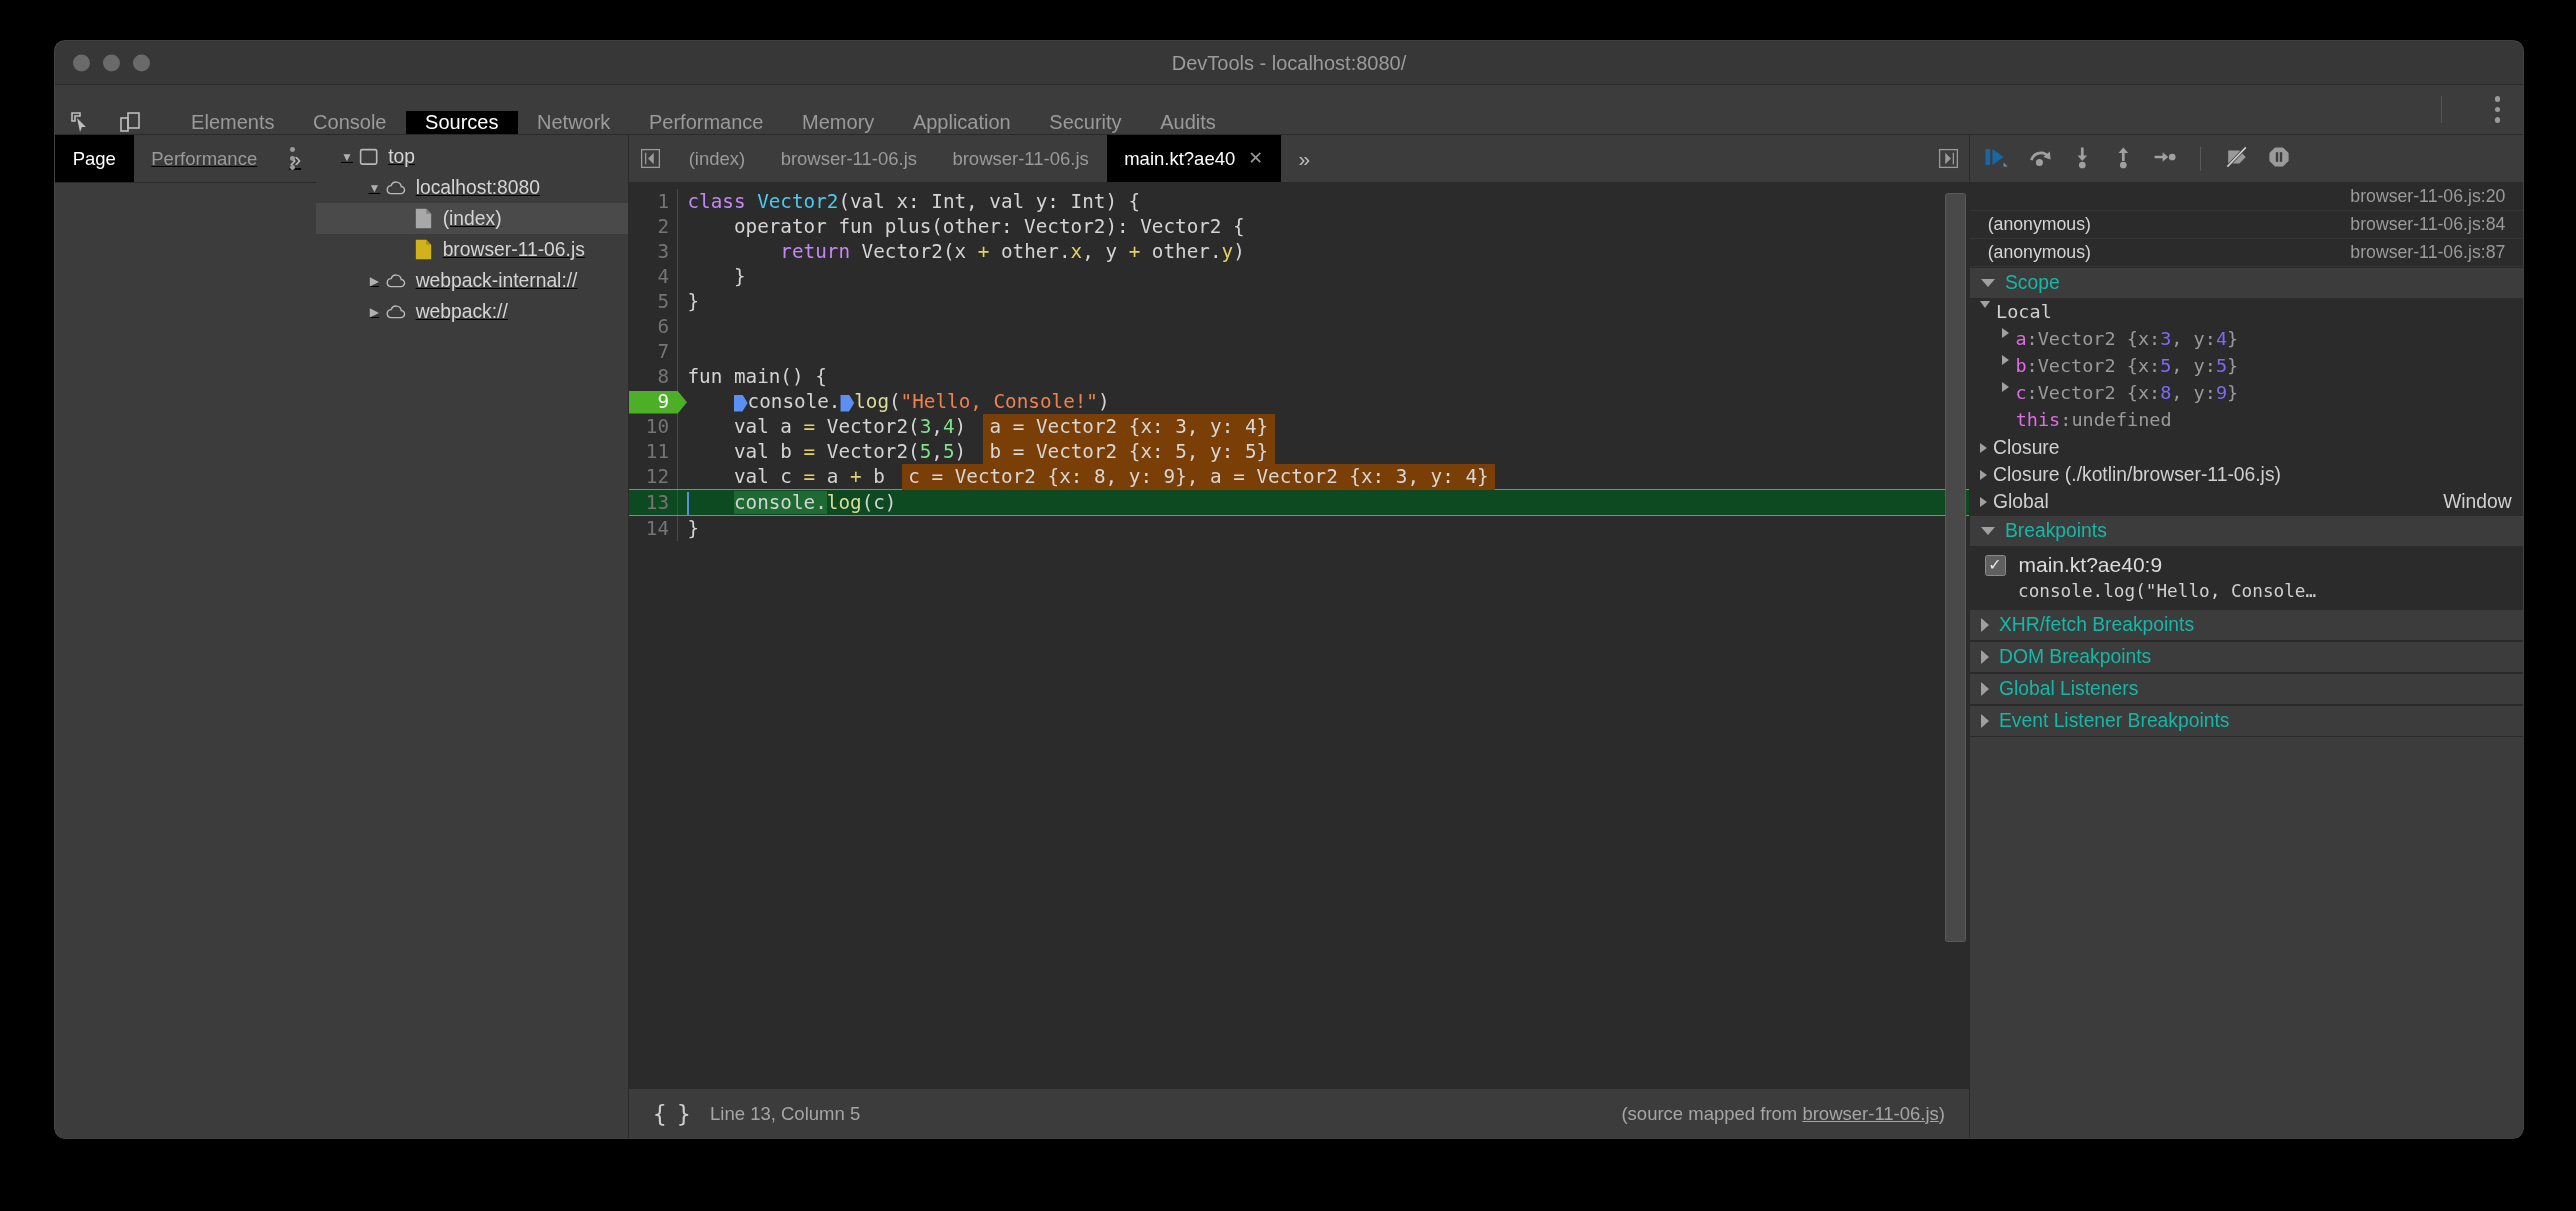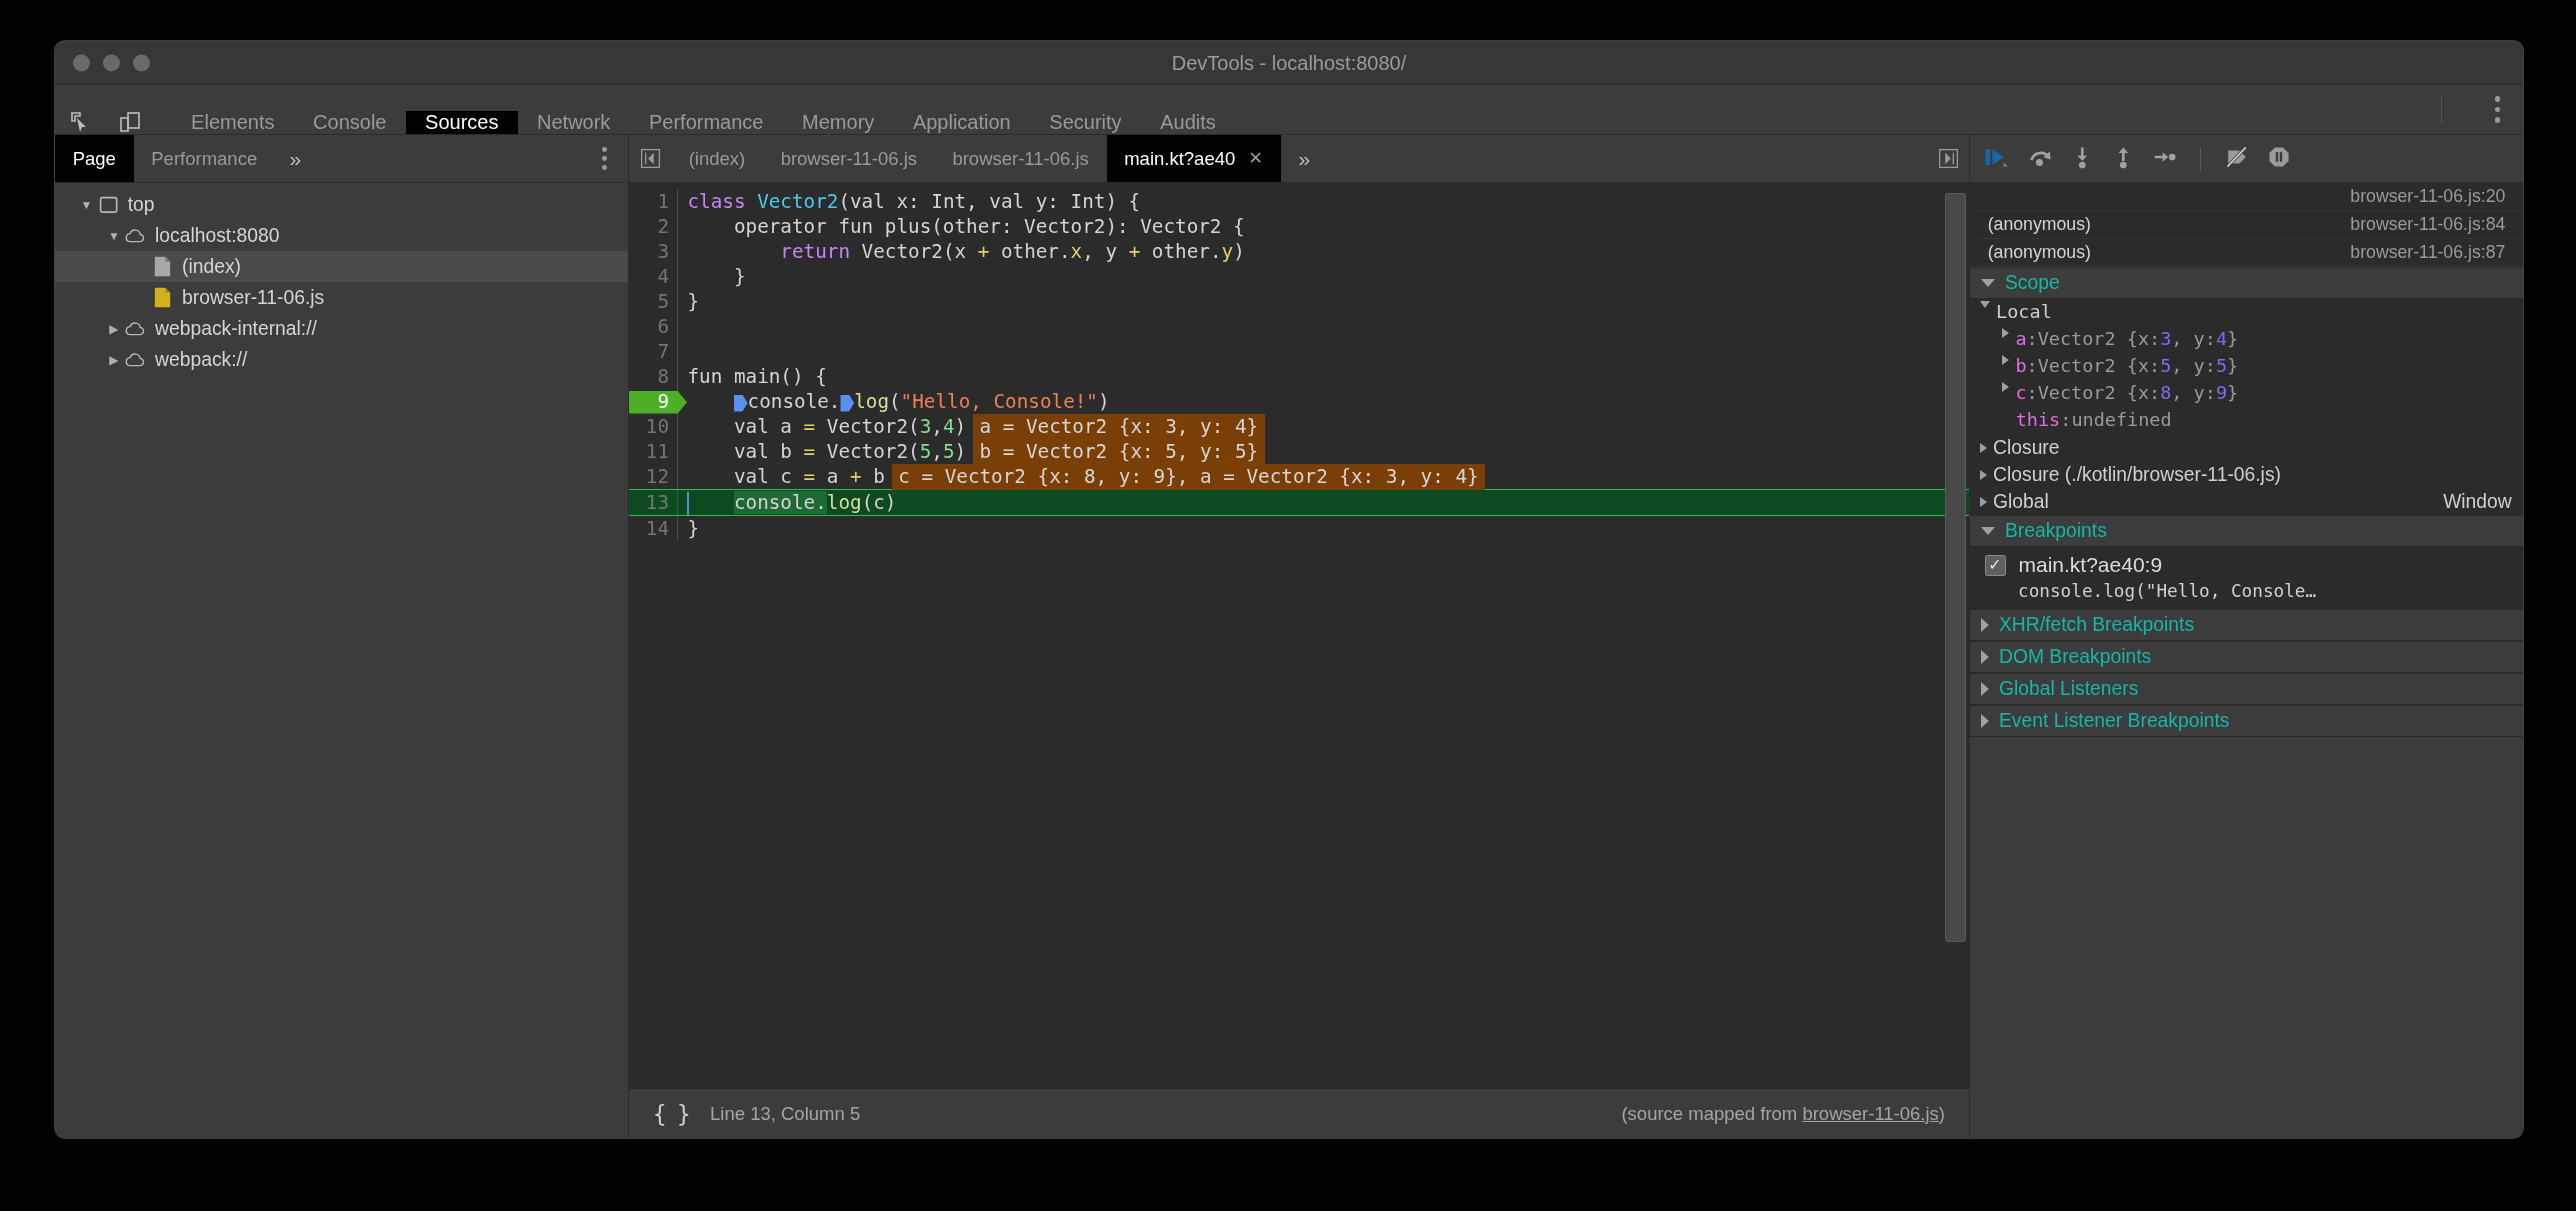--- a/index.html
+++ b/index.html
@@ -111,21 +111,21 @@
     height: calc(100% - 44px - 50px);
     background: #3c3c3c;
   }
 
   
   .navpane {
     width: 574px;
     background: #3c3c3c;
     border-right: 0.8px solid #2a2a2a;
     display: flex;
-    flex-direction: column;
+    text-decoration: underline;
   }
   .subtabs {
     height: 48px;
     display: flex;
     align-items: stretch;
     border-bottom: 0.8px solid #2a2a2a;
     position: relative;
     background: #3c3c3c;
   }
   .stab {
@@ -279,21 +279,21 @@
   .str  { color: #f08050; }
   .num  { color: #81e189; }
   .op   { color: #e2d16a; }
   .pln  { color: #d4d4d4; }
 
   
   .anno {
     background: #7a3f06;
     color: #d7d7d7;
     padding: 0.8px 6.4px;
-    margin-left: 7px;
+    margin-left: 17px;
     z-index: 2;
     position: relative;
   }
   
   .bluemark {
     display: inline-block;
     width: 13.7px; height: 17px;
     background: #5b8ff0;
     clip-path: polygon(0 0, 62% 0, 100% 50%, 62% 100%, 0 100%);
     vertical-align: -3.2px;

